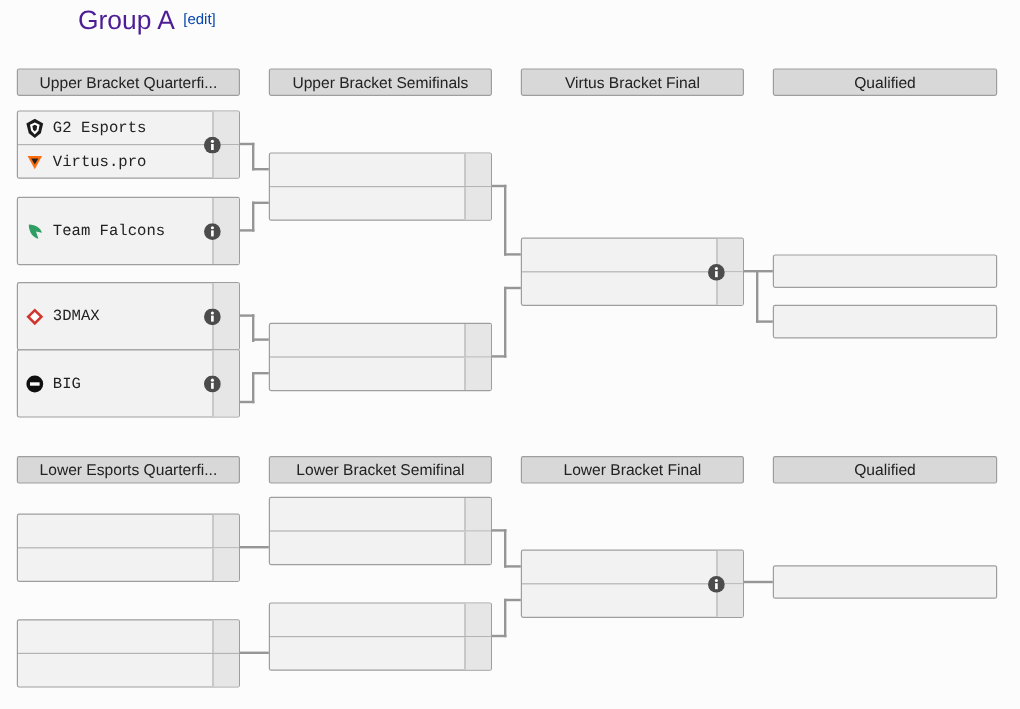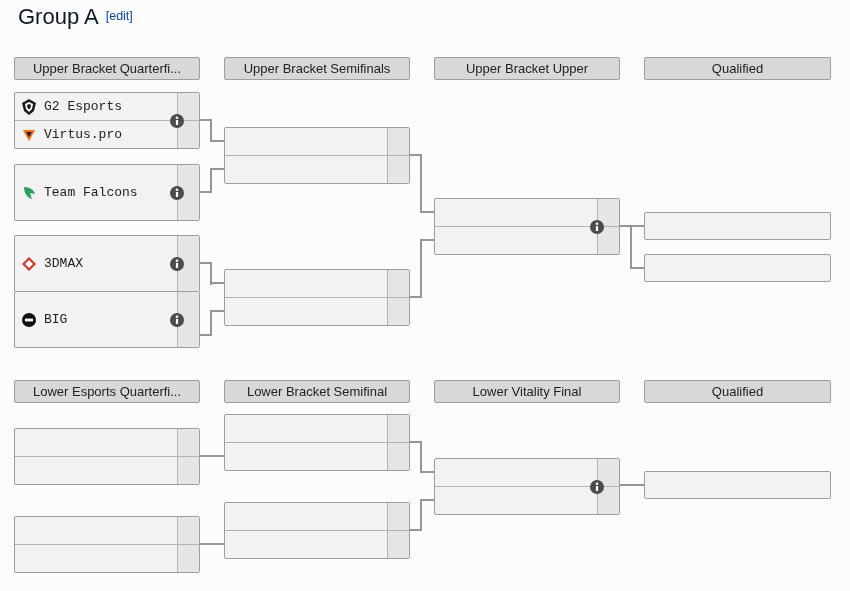--- a/index.html
+++ b/index.html
@@ -1,21 +1,21 @@
 <!DOCTYPE html>
 <html><head>
 <meta charset="utf-8">
 <style>
   html,body { margin:0; padding:0; background:#fcfcfc; }
   .canvas {
     position:relative; width:850px; height:591px; overflow:hidden;
     background:#fcfcfc; font-family:"Liberation Sans", sans-serif;
   }
   .title { position:absolute; left:18px; top:4px; white-space:nowrap; }
-  .title-text { font-size:22px; color:#0f172a; font-weight:400; }
+  .title-text { font-size:22px; color:#4c1d95; font-weight:400;margin-left:47px; }
   .edit-link { font-size:12.5px; color:#0645ad; margin-left:7px; vertical-align:4px; cursor:pointer; }
 
   .col-header {
     position:absolute; width:186px; height:23px; box-sizing:border-box;
     background:#d8d8d8; border:1px solid #9e9e9e; border-radius:2px;
     display:flex; align-items:center; justify-content:center;
     font-size:13px; color:#222; white-space:nowrap; overflow:hidden;
   }
 
   .match {
@@ -83,21 +83,21 @@
   <div class="cline" style="left:410px;top:441px;width:12px;height:2px"></div>
   <div class="cline" style="left:420px;top:441px;width:2px;height:32px"></div>
   <div class="cline" style="left:420px;top:471px;width:14px;height:2px"></div>
   <div class="cline" style="left:410px;top:529px;width:12px;height:2px"></div>
   <div class="cline" style="left:420px;top:499px;width:2px;height:32px"></div>
   <div class="cline" style="left:420px;top:499px;width:14px;height:2px"></div>
   <div class="cline" style="left:620px;top:484px;width:24px;height:2px"></div>
 
   <div class="col-header" style="left:14px;top:57px">Upper Bracket Quarterfi...</div>
   <div class="col-header" style="left:224px;top:57px">Upper Bracket Semifinals</div>
-  <div class="col-header" style="left:434px;top:57px">Upper Bracket Upper</div>
+  <div class="col-header" style="left:434px;top:57px">Virtus Bracket Final</div>
   <div class="col-header" style="left:644px;top:57px;width:187px">Qualified</div>
 
   <div class="match" style="left:14px;top:92px">
     <div class="row">
       <span class="icon">
         <svg viewBox="0 0 16 16">
             <polygon points="8,0 15,4 13,12 8,16 3,12 1,4" fill="#1b1b1b"></polygon>
             <polygon points="8,3 12,5 11,10 8,13 5,10 4,5" fill="#fff"></polygon>
             <polygon points="8,5 10,6 9.5,9 8,10.5 6.5,9 6,6" fill="#1b1b1b"></polygon>
           </svg>
@@ -221,21 +221,21 @@
           <rect x="5.9" y="6" width="2.2" height="5" fill="#fff"></rect>
         </svg>
     </span>
   </div>
 
   <div class="slot" style="left:644px;top:212px"></div>
   <div class="slot" style="left:644px;top:254px"></div>
 
   <div class="col-header" style="left:14px;top:380px">Lower Esports Quarterfi...</div>
   <div class="col-header" style="left:224px;top:380px">Lower Bracket Semifinal</div>
-  <div class="col-header" style="left:434px;top:380px">Lower Vitality Final</div>
+  <div class="col-header" style="left:434px;top:380px">Lower Bracket Final</div>
   <div class="col-header" style="left:644px;top:380px;width:187px">Qualified</div>
 
   <div class="match" style="left:14px;top:428px">
     <div class="row">
         <span class="name"></span>
         <span class="score"></span>
       </div>
     <div class="row">
         <span class="name"></span>
         <span class="score"></span>

